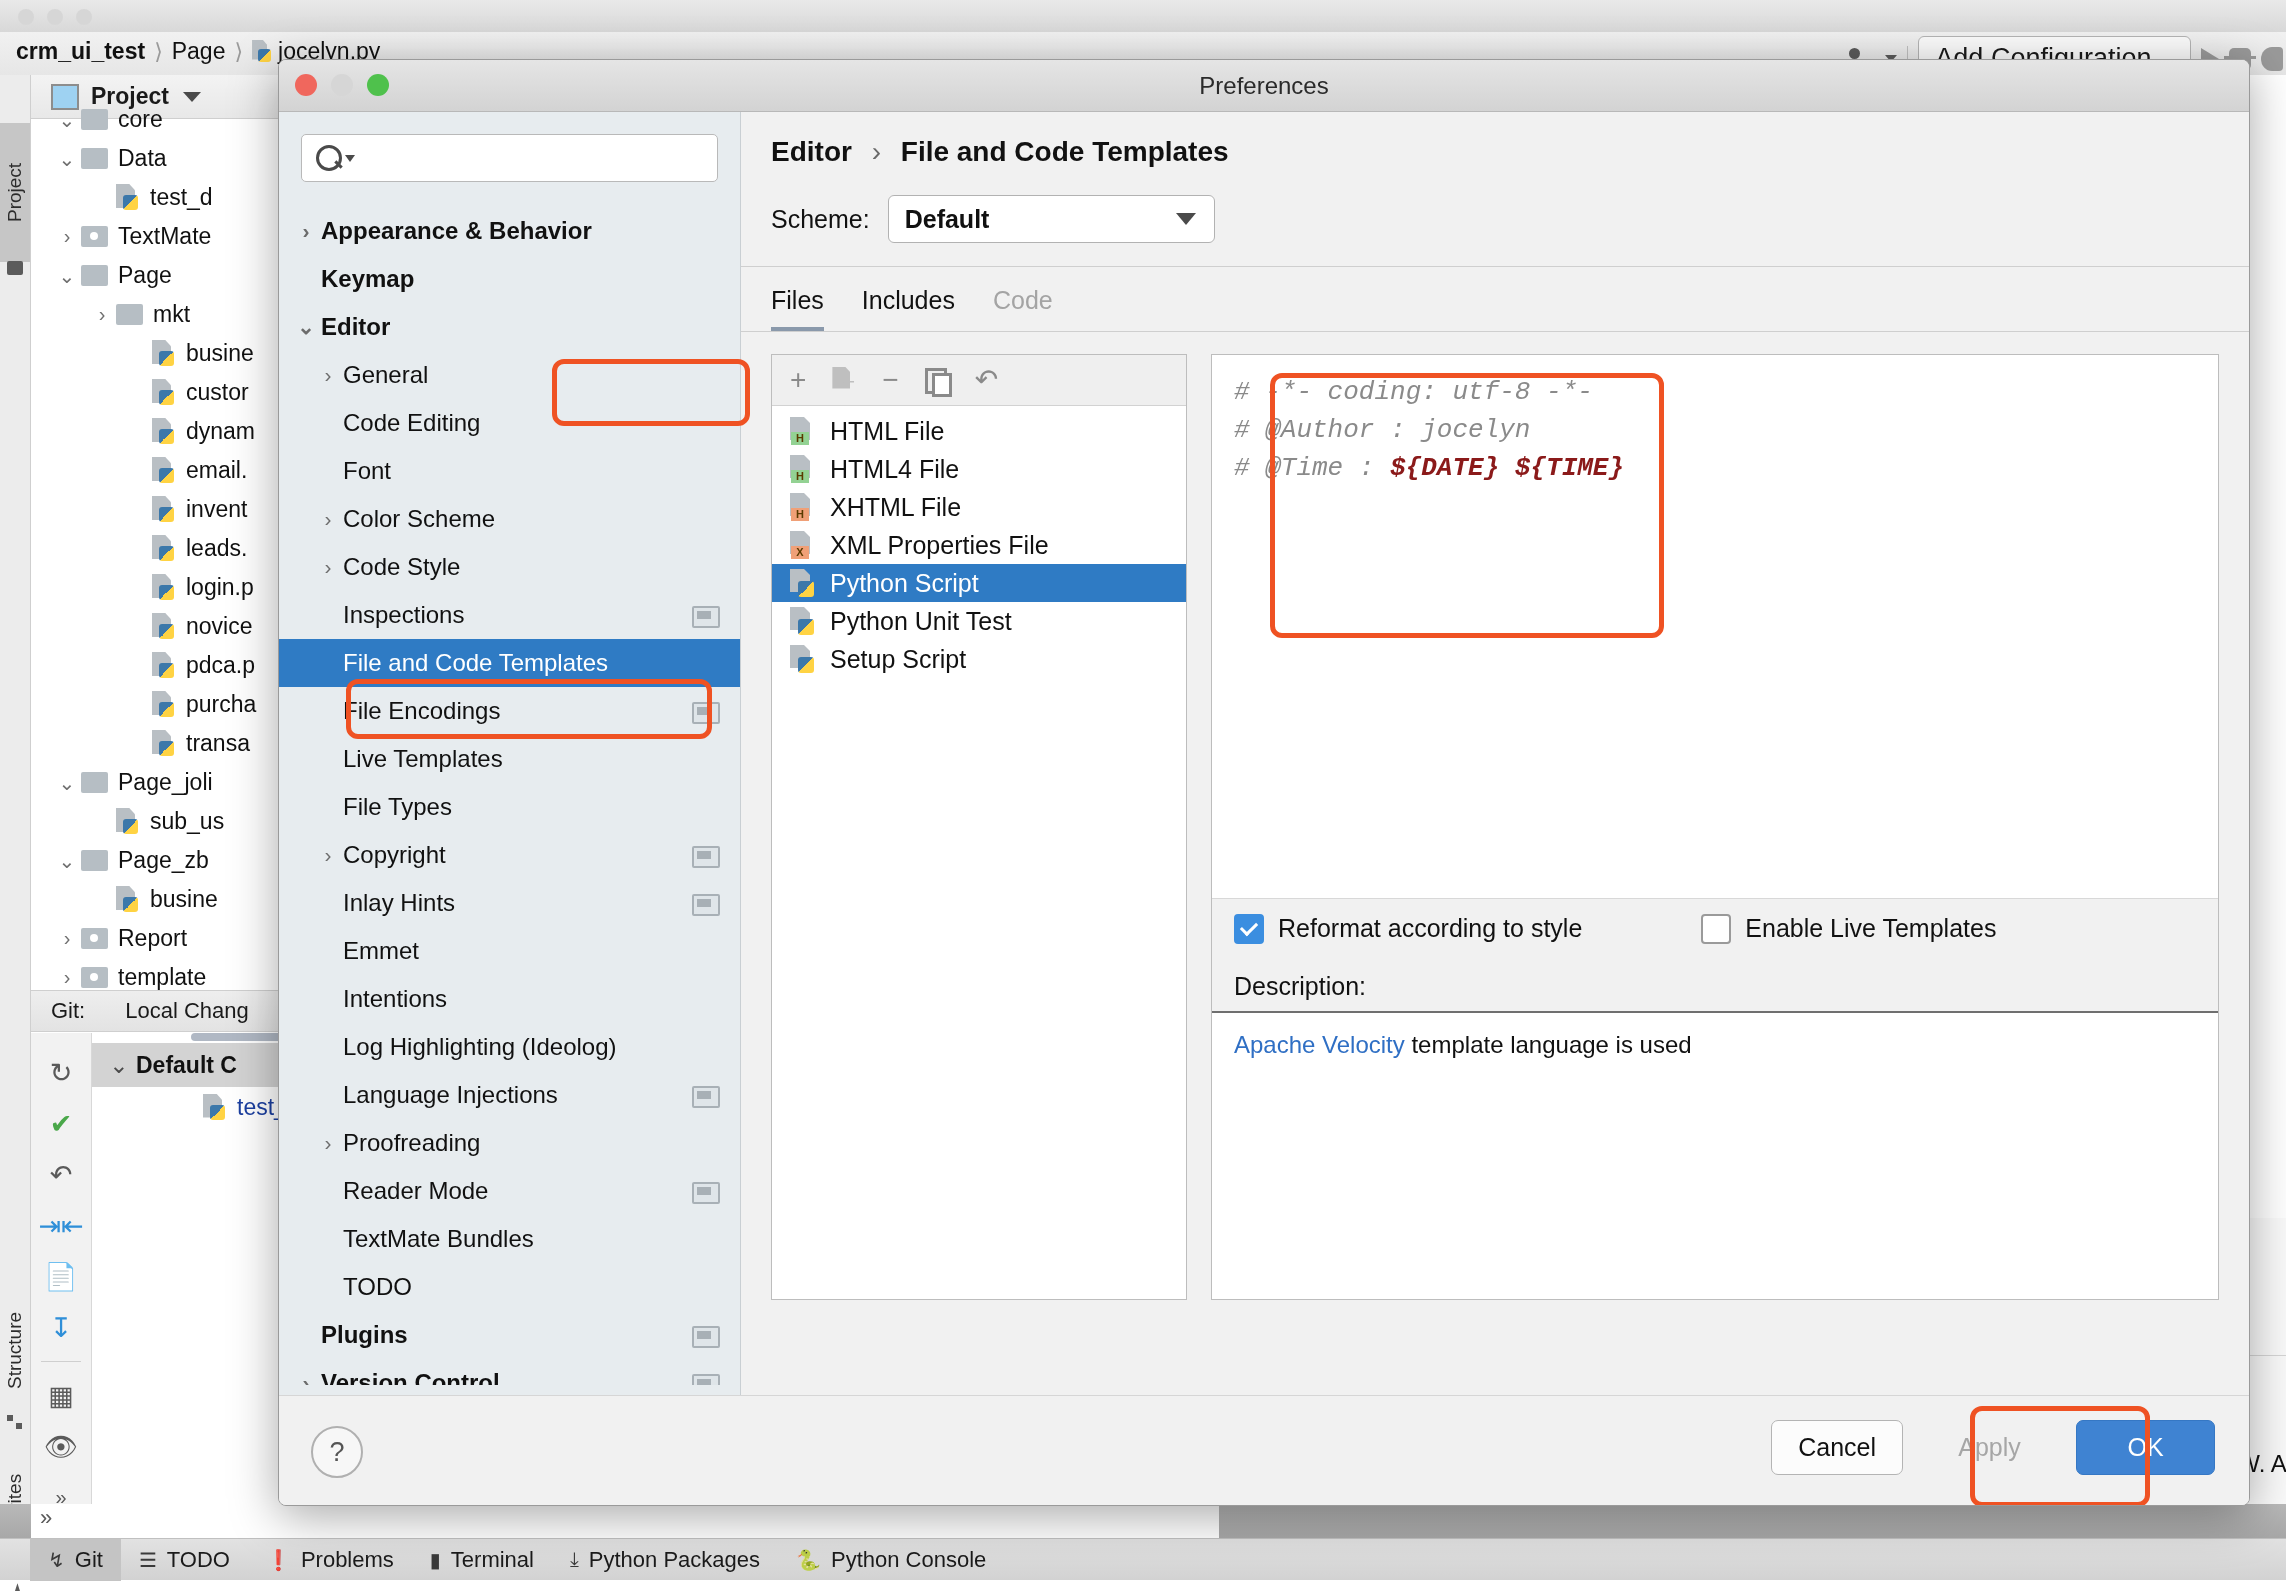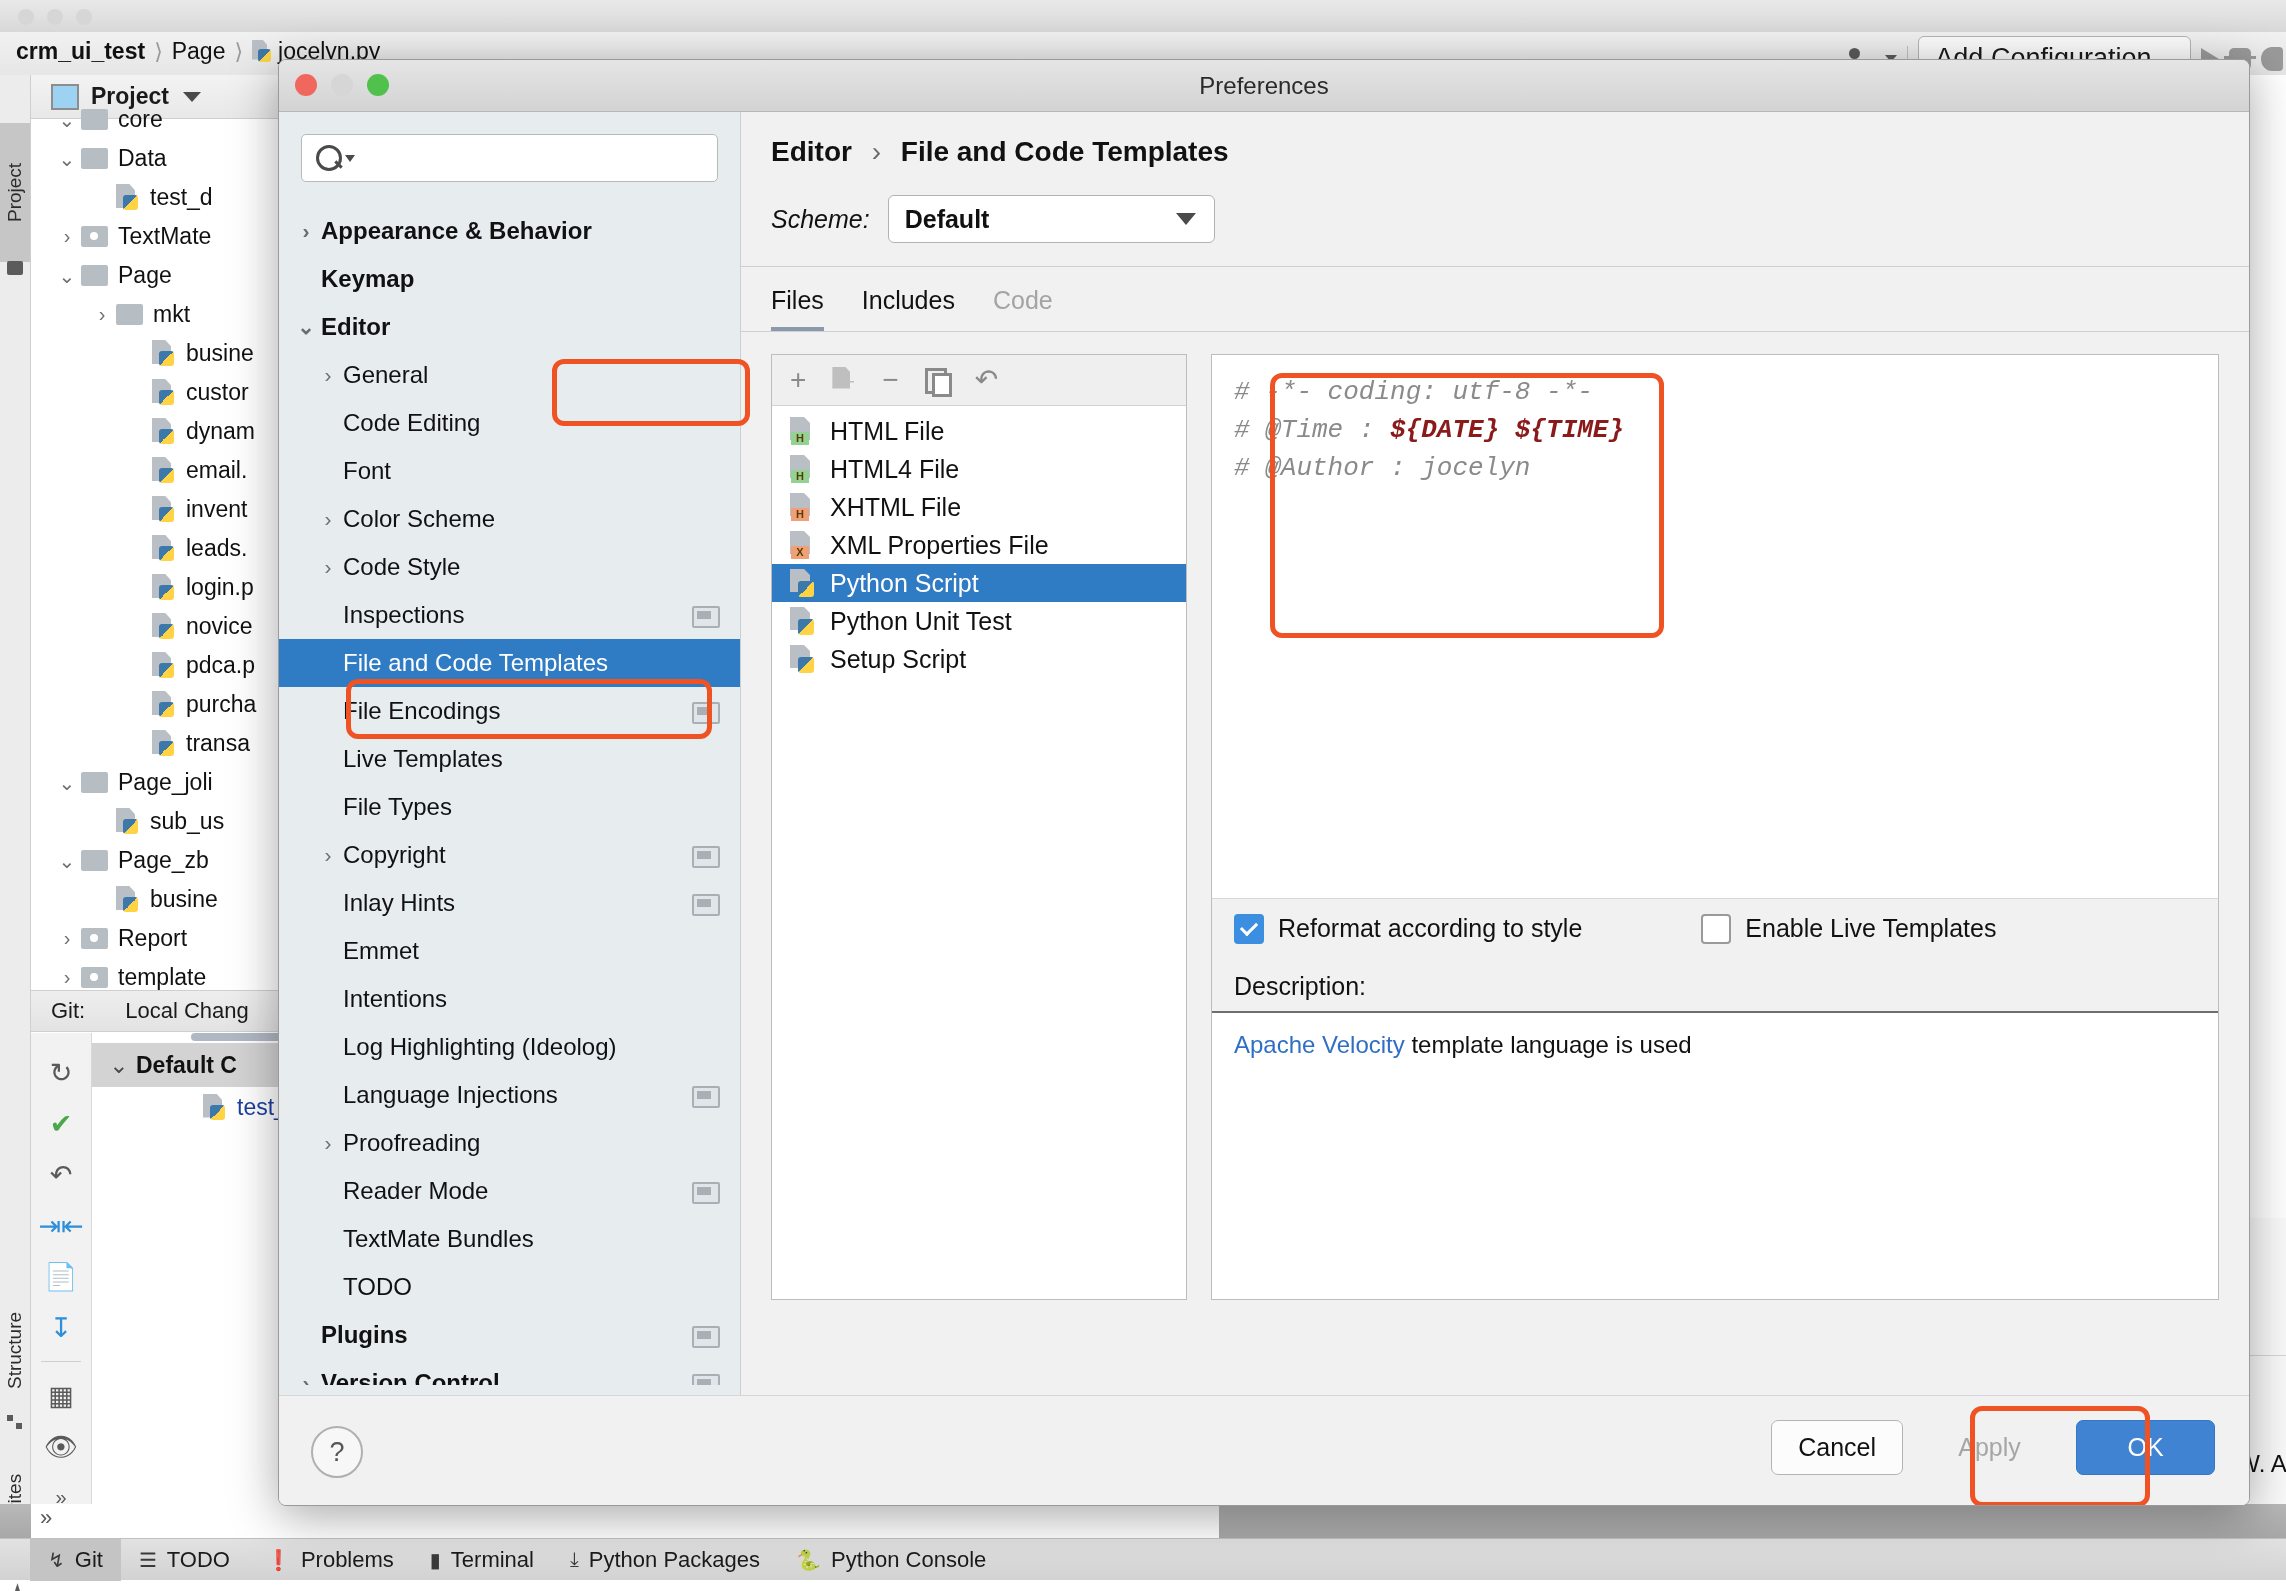--- a/index.html
+++ b/index.html
@@ -184,21 +184,21 @@
     border:2px solid #a8b0b6; border-radius:2px; background:#dfe5e9;
   }
   .snode .badge::after{content:"";position:absolute;left:3px;top:3px;width:14px;height:8px;background:#a8b0b6;}
 
   .hl-box { position:absolute; border:5px solid #ef5223; border-radius:12px; pointer-events:none; }
 
   .dlg-right { flex:1; position:relative; background:#f1f1f1; }
   .crumbs { position:absolute; left:30px; top:24px; font-size:28px; font-weight:bold; color:#111;}
   .crumbs .cs { color:#6a6a6a; font-weight:normal; margin:0 12px;}
   .scheme-row { position:absolute; left:30px; top:83px; display:flex; align-items:center; gap:18px;}
-  .scheme-lbl { font-size:25px; color:#111;font-style:italic; }
+  .scheme-lbl { font-size:25px; color:#111; }
   .scheme-sel {
     width:327px; height:48px; background:#fff; border:1px solid #b2b2b2; border-radius:6px;
     display:flex; align-items:center; padding:0 16px; box-sizing:border-box;
     font-size:25px; font-weight:bold; color:#111; position:relative;
   }
   .scheme-sel .dcar { position:absolute; right:18px; width:0;height:0;border-left:10px solid transparent;border-right:10px solid transparent;border-top:12px solid #4a4a4a;}
   .hr-line { position:absolute; left:0; top:154px; width:100%; height:1px; background:#cfcfcf;}
 
   .tabs { position:absolute; left:30px; top:174px; display:flex; gap:38px; }
   .tab { font-size:25px; color:#111; padding-bottom:12px; }
@@ -721,22 +721,22 @@
                     <span class="pylogo"></span>
                   </span>
                   <span>Setup Script</span>
                 </div>
               </div>
           </div>
 
           <div class="edit-pane">
             <div class="code-area">
               <div class="cl"># -*- coding: utf-8 -*-</div>
+              <div class="cl"># @Author : jocelyn</div>
               <div class="cl"><span># @Time : </span><span class="var">${DATE} ${TIME}</span></div>
-              <div class="cl"># @Author : jocelyn</div>
             </div>
             <div class="opts-row">
               <label class="cbx">
                 <span class="box on"></span>
                 <span>Reformat according to style</span>
               </label>
               <label class="cbx">
                 <span class="box"></span>
                 <span>Enable Live Templates</span>
               </label>

